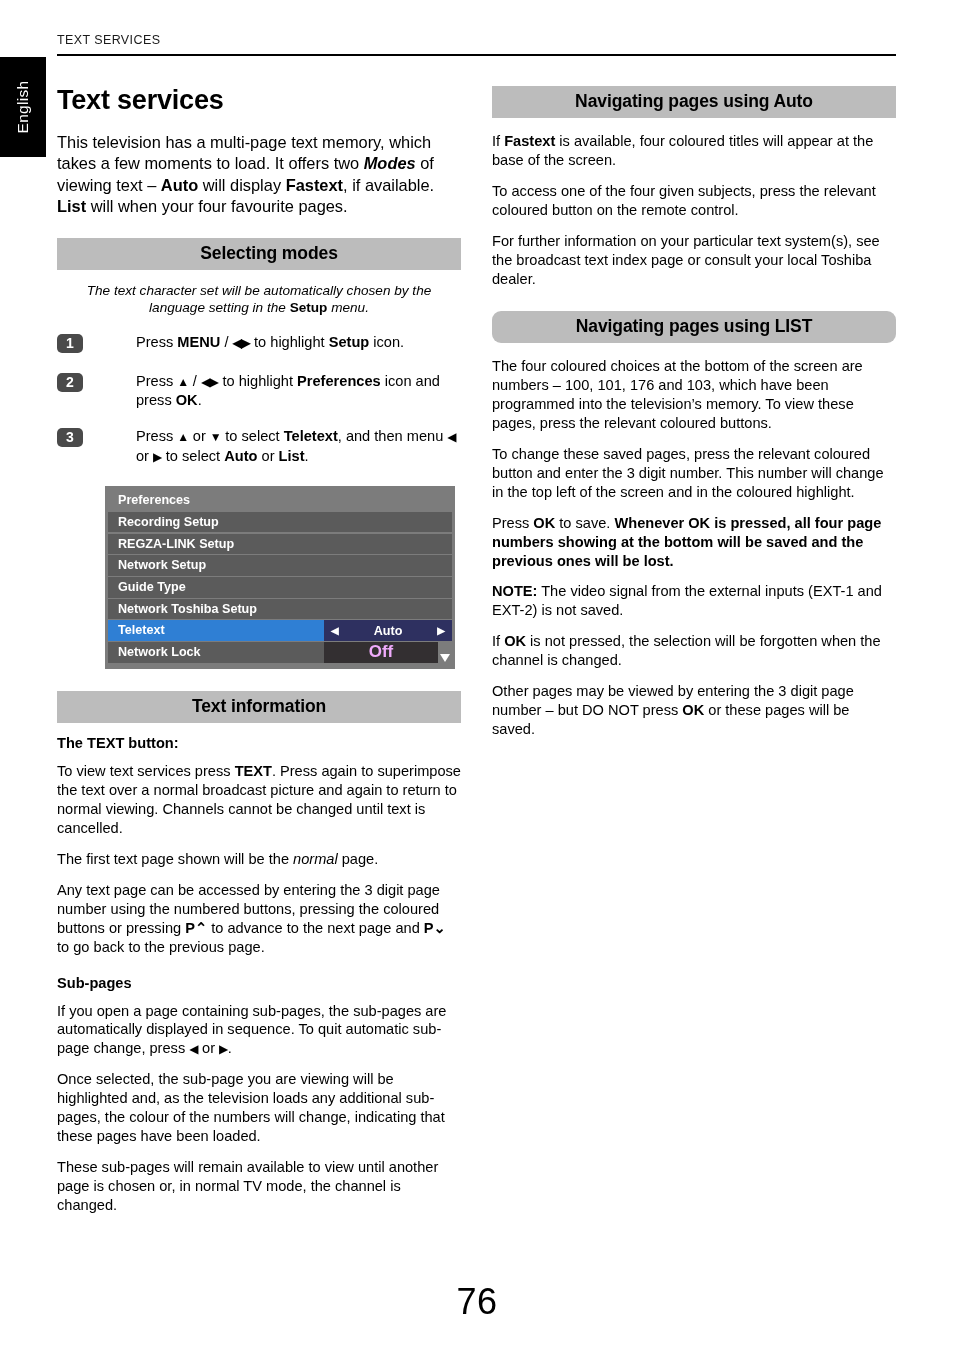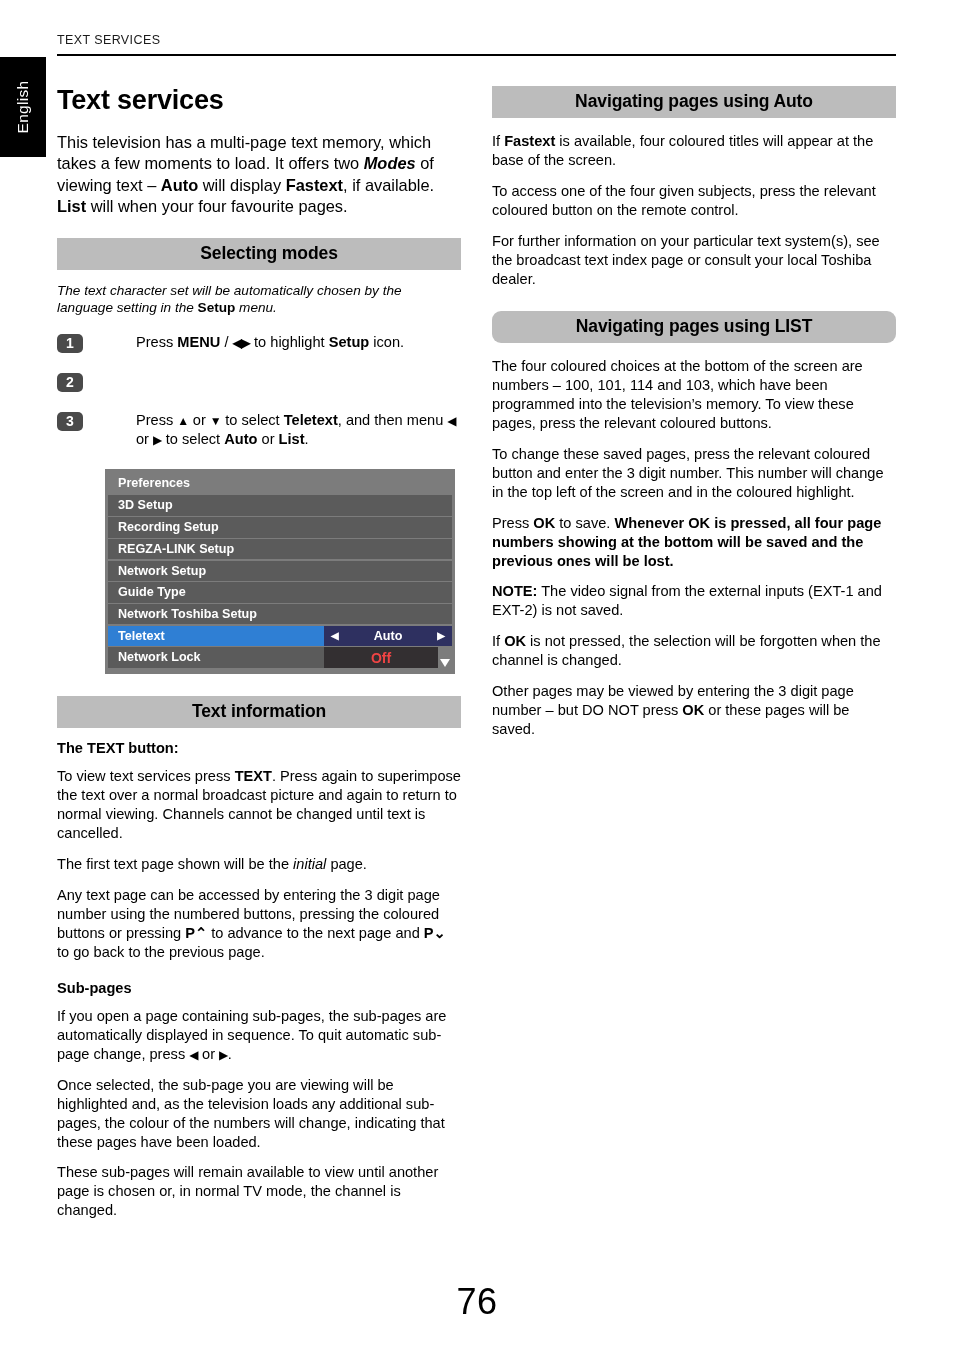--- a/index.html
+++ b/index.html
@@ -81,20 +81,21 @@
   p.intro {
     margin: 0 0 20px 0;
     font-size: 16.4px;
     line-height: 1.31;
   }
   p.caption-italic {
     margin: 8px 0 16px 0;
     font-size: 13.6px;
     line-height: 1.30;
     font-style: italic;
+    text-align: center;
   }
   .b  { font-weight: bold; }
   .i  { font-style: italic; }
   .bi { font-weight: bold; font-style: italic; }
   .arrow { font-size: 12px; letter-spacing: -0.5px; }
 
   
   .section-bar {
     background: #bcbcbc;
     text-align: center;
@@ -199,22 +200,22 @@
   #menu-row-networklock .label {
     background: #5b5b5b;
     width: 206px;
     flex: 0 0 206px;
   }
   #menu-row-networklock .value {
     display: flex;
     align-items: center;
     justify-content: center;
     background: #332f31;
-    color: #ef4444;
-    font-size: 14px;
+    color: #f0abfc;
+    font-size: 17px;
     font-weight: bold;
     flex: 1 1 auto;
     margin-right: 14px;
     box-sizing: border-box;
   }
   #menu-scroll-down {
     position: absolute;
     right: 5px;
     bottom: 7px;
     width: 0;
@@ -269,33 +270,31 @@
     <span>The text character set will be automatically chosen by the language setting in the </span><span class="b" style="font-style:normal">Setup</span><span> menu.</span>
   </p>
 
   <div class="step" id="step-1">
     <span class="step-badge">1</span>
     <span class="step-text"><span>Press </span><span class="b">MENU</span><span> / </span><span class="arrow b">◀▶</span><span> to highlight </span><span class="b">Setup</span><span> icon.</span></span>
   </div>
 
   <div class="step" id="step-2">
     <span class="step-badge">2</span>
+    <span class="step-text"><span>Press </span><span class="arrow">▲</span><span> / </span><span class="arrow">◀▶</span><span> to highlight </span><span class="b">Preferences</span><span> icon and press </span><span class="b">OK</span><span>.</span></span>
   </div>
 
   <div class="step" id="step-3">
     <span class="step-badge">3</span>
     <span class="step-text"><span>Press </span><span class="arrow">▲</span><span> or </span><span class="arrow">▼</span><span> to select </span><span class="b">Teletext</span><span>, and then menu </span><span class="arrow">◀</span><span> or </span><span class="arrow">▶</span><span> to select </span><span class="b">Auto</span><span> or </span><span class="b">List</span><span>.</span></span>
   </div>
 
   <div id="tv-menu">
     <div class="menu-title">Preferences</div>
 
-    <div class="menu-row">
-      <span class="label">3D Setup</span>
-    </div>
     <div class="menu-row">
       <span class="label">Recording Setup</span>
     </div>
     <div class="menu-row">
       <span class="label">REGZA-LINK Setup</span>
     </div>
     <div class="menu-row">
       <span class="label">Network Setup</span>
     </div>
     <div class="menu-row">
@@ -324,21 +323,21 @@
 
   <div class="section-bar" id="bar-text-information">Text information</div>
 
   <div class="subhead" id="subhead-textbutton">The TEXT button:</div>
 
   <p class="body">
     <span>To view text services press </span><span class="b">TEXT</span><span>. Press again to superimpose the text over a normal broadcast picture and again to return to normal viewing. Channels cannot be changed until text is cancelled.</span>
   </p>
 
   <p class="body">
-    <span>The first text page shown will be the </span><span class="i">initial</span><span> page.</span>
+    <span>The first text page shown will be the </span><span class="i">normal</span><span> page.</span>
   </p>
 
   <p class="body">
     <span>Any text page can be accessed by entering the 3 digit page number using the numbered buttons, pressing the coloured buttons or pressing </span><span class="b">P⌃</span><span> to advance to the next page and </span><span class="b">P⌄</span><span> to go back to the previous page.</span>
   </p>
 
   <div class="subhead" id="subhead-subpages">Sub-pages</div>
 
 
   <p class="body">
@@ -357,21 +356,21 @@
   <p class="body">
     <span>If </span><span class="b">Fastext</span><span> is available, four coloured titles will appear at the base of the screen.</span>
   </p>
 
   <p class="body">To access one of the four given subjects, press the relevant coloured button on the remote control.</p>
 
   <p class="body">For further information on your particular text system(s), see the broadcast text index page or consult your local Toshiba dealer.</p>
 
   <div class="section-bar" id="bar-nav-list">Navigating pages using LIST</div>
 
-  <p class="body">The four coloured choices at the bottom of the screen are numbers – 100, 101, 114 and 103, which have been programmed into the television’s memory. To view these pages, press the relevant coloured buttons.</p>
+  <p class="body">The four coloured choices at the bottom of the screen are numbers – 100, 101, 176 and 103, which have been programmed into the television’s memory. To view these pages, press the relevant coloured buttons.</p>
 
   <p class="body">To change these saved pages, press the relevant coloured button and enter the 3 digit number. This number will change in the top left of the screen and in the coloured highlight.</p>
 
   <p class="body">
     <span>Press </span><span class="b">OK</span><span> to save. </span><span class="b">Whenever OK is pressed, all four page numbers showing at the bottom will be saved and the previous ones will be lost.</span>
   </p>
 
   <p class="body">
     <span class="b">NOTE:</span><span> The video signal from the external inputs (EXT-1 and EXT-2) is not saved.</span>
   </p>

